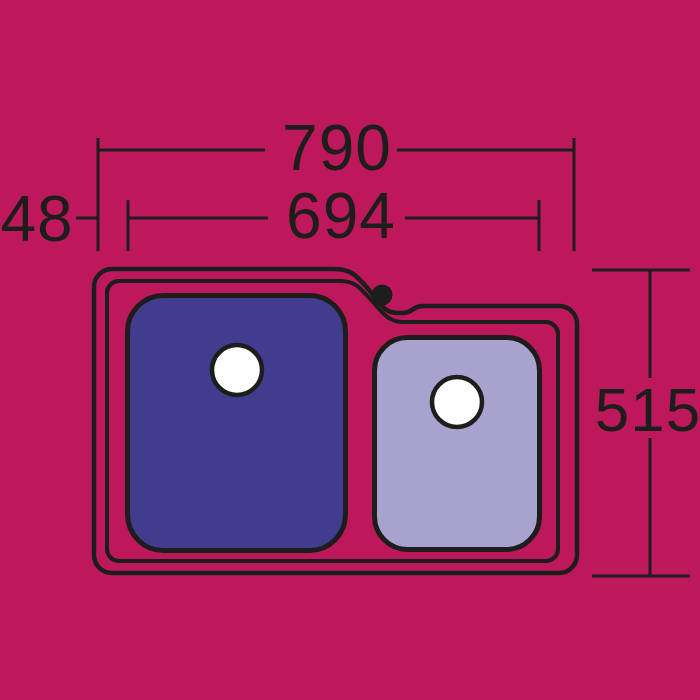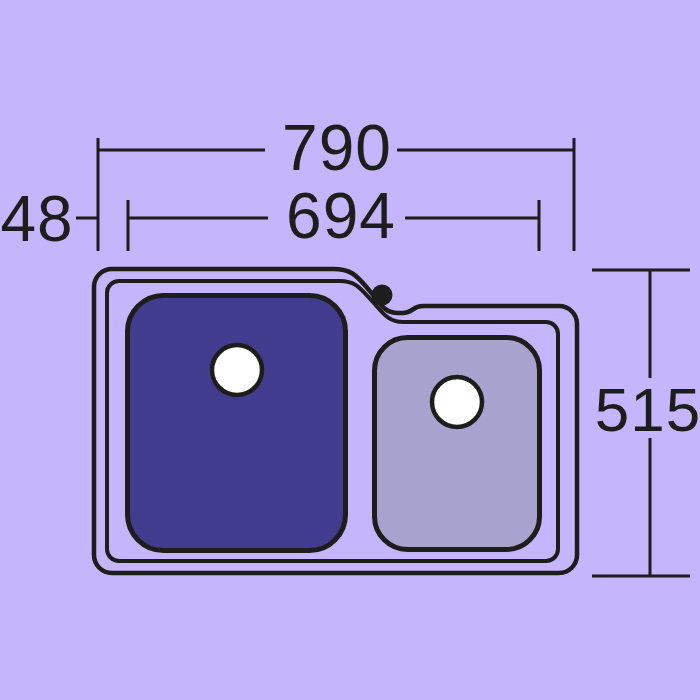--- a/index.html
+++ b/index.html
@@ -5,21 +5,21 @@
   html, body {
     margin: 0;
     padding: 0;
     background: #ffffff;
     font-family: "Liberation Sans", sans-serif;
   }
   .canvas {
     position: relative;
     width: 700px;
     height: 700px;
-    background: #c4b5fd;
+    background: #be185d;
     overflow: hidden;
   }
   svg.diagram {
     position: absolute;
     left: 0;
     top: 0;
   }
   .dim-line {
     stroke: #1d1d1b;
     stroke-width: 3;

